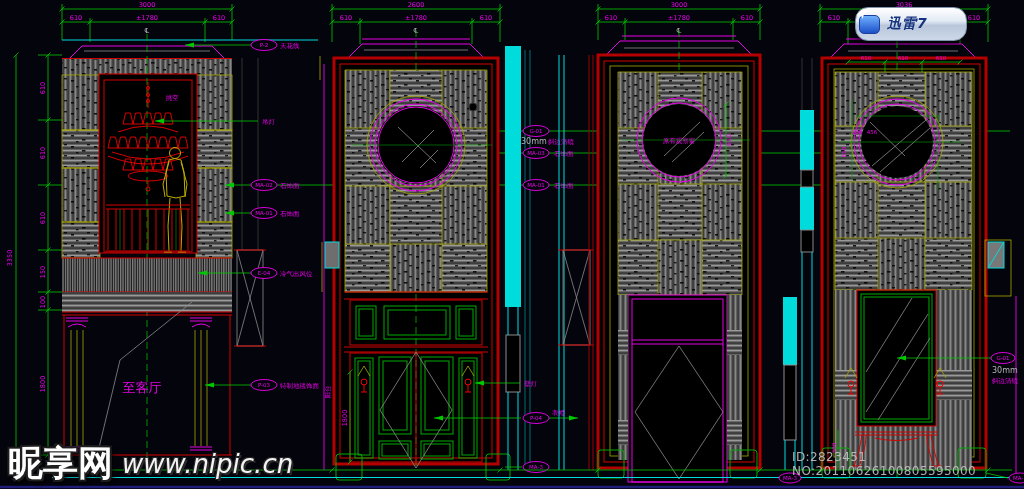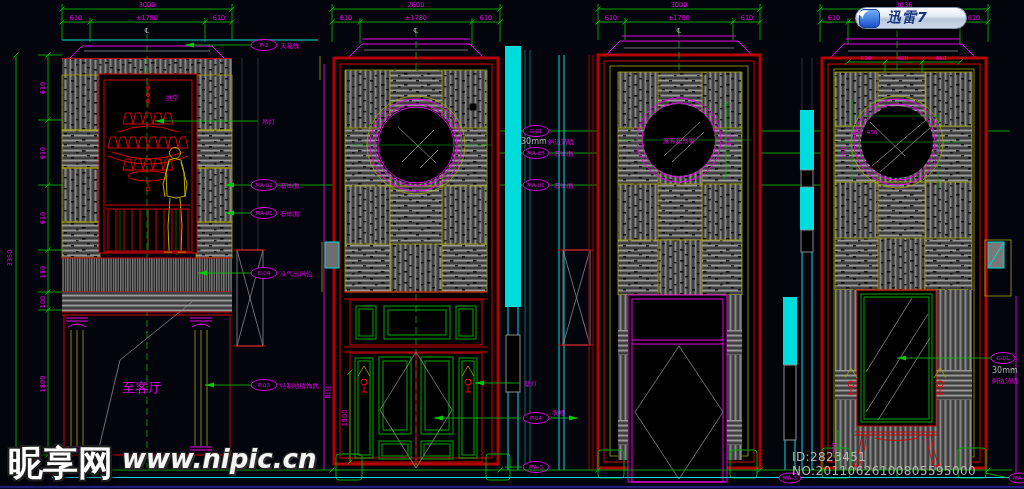--- a/index.html
+++ b/index.html
@@ -25,33 +25,33 @@
   .tagE{stroke:#ee00ee;fill:#04040c;stroke-width:.9}
   text{font-family:"DejaVu Sans",sans-serif}
   text.t{fill:#ee00ee;font-size:6.5px;text-anchor:middle}
   text.ts{fill:#ee00ee;font-size:6.5px;text-anchor:start}
   text.tag{fill:#ee00ee;font-size:5.5px;text-anchor:middle}
   text.tg{fill:#b4b4b4;font-size:8px;text-anchor:start}
   text.cls{fill:#b4b4b4;font-size:7px;text-anchor:middle}
   text.big{fill:#e800e8;font-size:13px;text-anchor:middle}
   text.micro{fill:#ee00ee;font-size:5.5px;text-anchor:middle}
   
-  .xunlei{position:absolute;left:855px;top:7px;width:112px;height:22px;border-radius:13px;
+  .xunlei{position:absolute;left:855px;top:7px;width:112px;height:34px;border-radius:13px;
     background:linear-gradient(180deg,#ffffff,#e3ebf5 40%,#b9c6da 55%,#cdd9ea);
     border:1px solid #7f93ad;display:flex;align-items:center;gap:7px;padding:0 8px 0 3px;
     box-shadow:0 2px 4px rgba(0,0,0,.65);box-sizing:border-box;cursor:pointer;}
   .xl-icon{width:21px;height:19px;border-radius:5px;flex:0 0 auto;
     background:linear-gradient(180deg,#6fb0ff,#1c50c8);display:flex;align-items:center;justify-content:center;
     border:1px solid #1a3f9c;box-sizing:border-box;}
   .xl-text{color:#16337f;font-weight:bold;font-style:italic;font-size:14px;letter-spacing:1px;}
   
-  .wm{position:absolute;left:8px;top:446px;display:flex;align-items:flex-start;gap:9px;pointer-events:none;}
+  .wm{position:absolute;left:8px;top:446px;display:flex;align-items:center;gap:9px;pointer-events:none;}
   .wm-brand{font-size:35px;font-weight:bold;color:#fff;line-height:1;
     text-shadow:2px 2px 0 #1e1e1e,-2px -2px 0 #1e1e1e,2px -2px 0 #1e1e1e,-2px 2px 0 #1e1e1e,3px 4px 5px #000;}
-  .wm-url{font-size:26px;font-weight:bold;font-style:italic;color:#f4f4f4;line-height:1;
+  .wm-url{font-size:26px;font-weight:normal;font-style:italic;color:#f4f4f4;line-height:1;
     text-shadow:2px 2px 0 #2a2a2a,-1px -1px 0 #2a2a2a,1px -1px 0 #2a2a2a,-1px 1px 0 #2a2a2a;}
   .idno{position:absolute;left:792px;top:450px;font-size:12px;color:#c3c3c3;letter-spacing:.4px;opacity:.9;}
 </style>
 </head>
 <body>
 
 <div class="stage">
 
 <svg width="1024" height="489" viewBox="0 0 1024 489">
 <defs>

